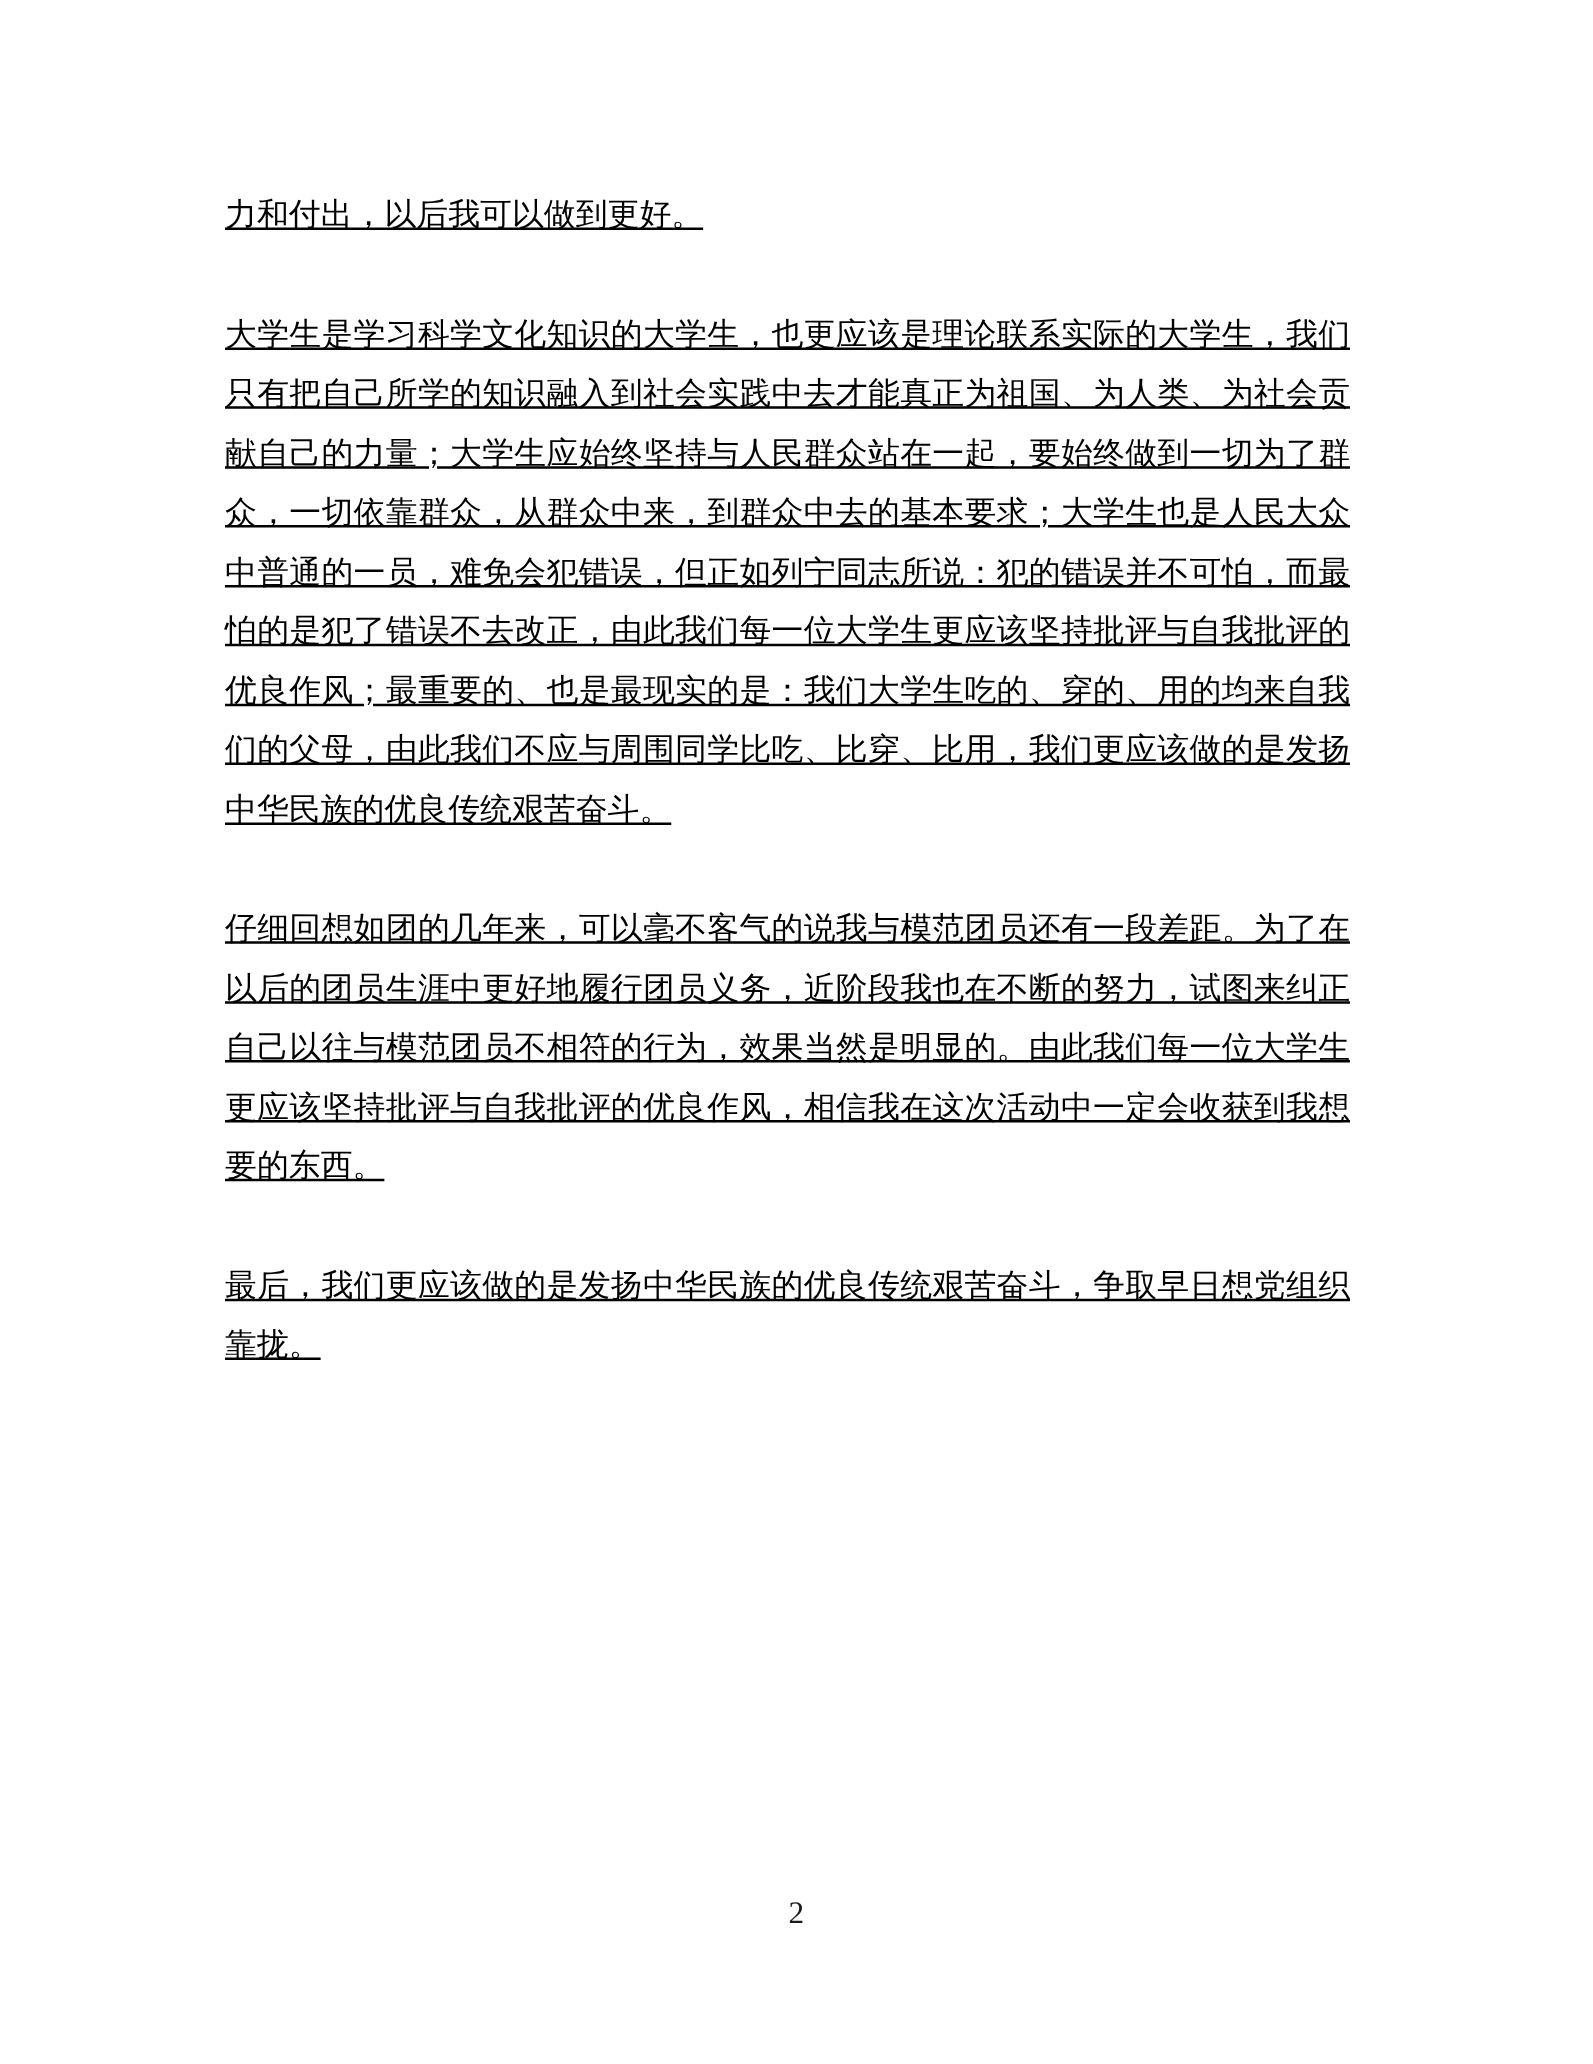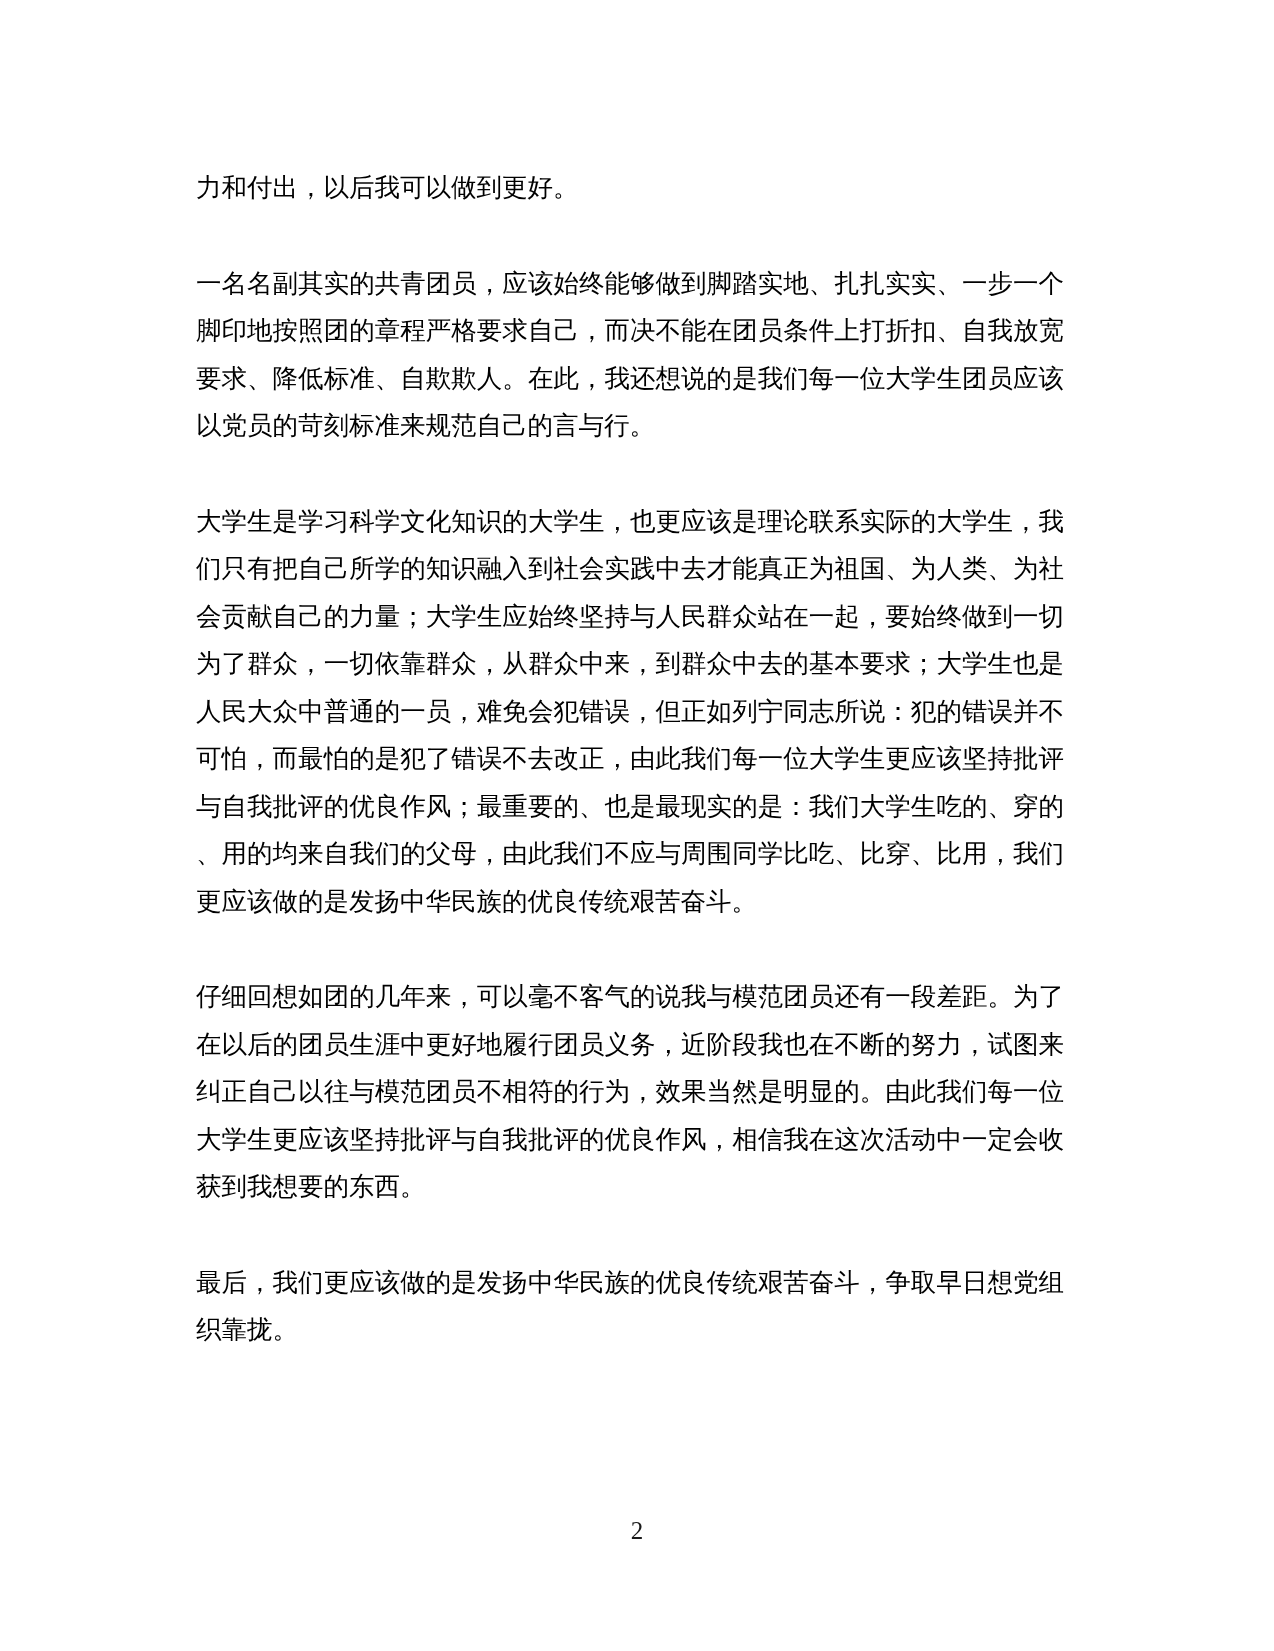--- a/index.html
+++ b/index.html
@@ -27,21 +27,22 @@
     color: #000000;
     font-size: 25.5px;
     line-height: 47.5px;
     text-align: justify;
     
     line-break: anywhere;
     word-break: break-all;
   }
 
   .para {
-    margin: 16px;
+    margin: 0;
+    text-decoration: underline;
   }
 
   
   .para.spaced {
     margin-top: 48px;
   }
 
   
   .para.indented {
     text-indent: 2em;
@@ -61,21 +62,20 @@
 </style>
 </head>
 <body>
 
 <div class="page">
 
   <div class="text-block">
     <p class="para">力和付出，以后我可以做到更好。</p>
 
 
-    <p class="para spaced">一名名副其实的共青团员，应该始终能够做到脚踏实地、扎扎实实、一步一个脚印地按照团的章程严格要求自己，而决不能在团员条件上打折扣、自我放宽要求、降低标准、自欺欺人。在此，我还想说的是我们每一位大学生团员应该以党员的苛刻标准来规范自己的言与行。</p>
 
     <p class="para spaced">大学生是学习科学文化知识的大学生，也更应该是理论联系实际的大学生，我们只有把自己所学的知识融入到社会实践中去才能真正为祖国、为人类、为社会贡献自己的力量；大学生应始终坚持与人民群众站在一起，要始终做到一切为了群众，一切依靠群众，从群众中来，到群众中去的基本要求；大学生也是人民大众中普通的一员，难免会犯错误，但正如列宁同志所说：犯的错误并不可怕，而最怕的是犯了错误不去改正，由此我们每一位大学生更应该坚持批评与自我批评的优良作风；最重要的、也是最现实的是：我们大学生吃的、穿的、用的均来自我们的父母，由此我们不应与周围同学比吃、比穿、比用，我们更应该做的是发扬中华民族的优良传统艰苦奋斗。</p>
 
     <p class="para spaced">仔细回想如团的几年来，可以毫不客气的说我与模范团员还有一段差距。为了在以后的团员生涯中更好地履行团员义务，近阶段我也在不断的努力，试图来纠正自己以往与模范团员不相符的行为，效果当然是明显的。由此我们每一位大学生更应该坚持批评与自我批评的优良作风，相信我在这次活动中一定会收获到我想要的东西。</p>
 
     <p class="para spaced">最后，我们更应该做的是发扬中华民族的优良传统艰苦奋斗，争取早日想党组织靠拢。</p>
 
   </div>
 
   <div class="page-number">2</div>

